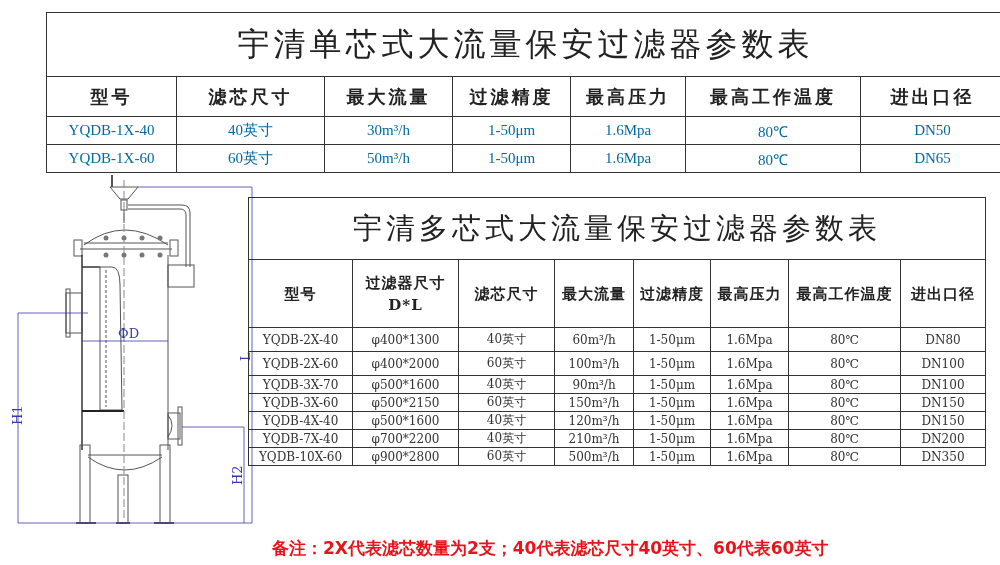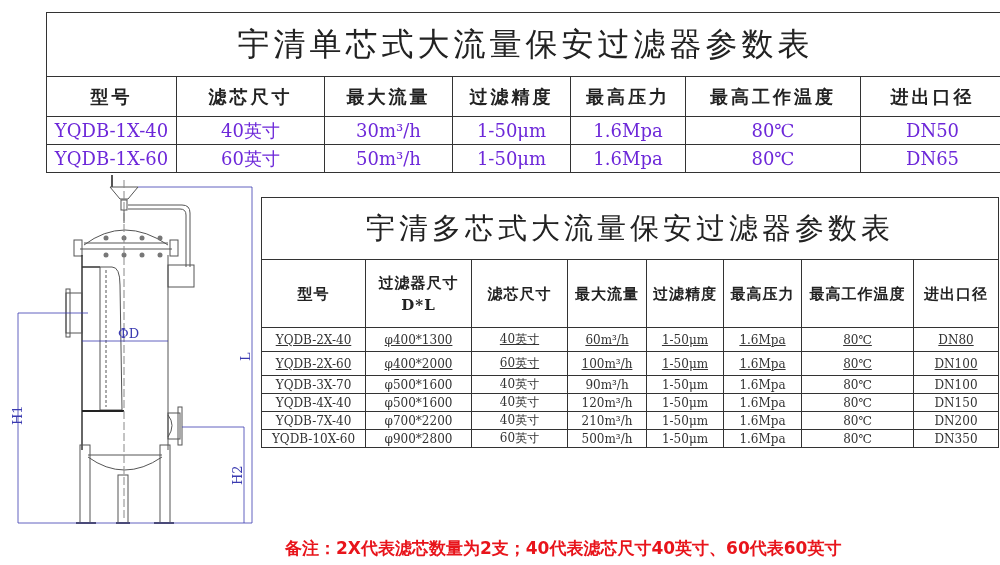--- a/index.html
+++ b/index.html
@@ -6,30 +6,30 @@
   html, body { width: 1000px; height: 565px; background: #ffffff; overflow: hidden; }
   body { position: relative; font-family: "DejaVu Serif", "Liberation Serif", serif; color: #222; }
 
   table { border-collapse: collapse; position: absolute; table-layout: fixed; }
   td, th { border: 1.5px solid #333; text-align: center; vertical-align: middle; white-space: nowrap; overflow: hidden; }
 
   
   #t1 { left: 46px; top: 12px; width: 958px; }
   #t1 .title { height: 64px; font-size: 32px; font-weight: normal; letter-spacing: 4px; }
   #t1 th.h { height: 40px; font-size: 18px; font-weight: bold; letter-spacing: 3px; }
-  #t1 td { height: 28px; font-size: 18px; color: #6d28d9; }
+  #t1 td { height: 28px; font-size: 15px; color: #0369a1; font-family: Liberation Serif, serif; }
 
   
-  #t2 { left: 261px; top: 197px; width: 737px; }
+  #t2 { left: 248px; top: 197px; width: 737px; }
   #t2 .title { height: 62px; font-size: 29px; font-weight: normal; letter-spacing: 4px; }
   #t2 th.h { height: 68px; font-size: 15px; font-weight: bold; letter-spacing: 1px; line-height: 22px; }
   #t2 td { font-size: 12px; color: #333; height: 18px; }
-  #t2 tr.tall td { height: 24px; text-decoration: underline; }
-
-  .note { position: absolute; left: 285px; top: 537px; font-family: "DejaVu Sans", "Liberation Sans", sans-serif;
+  #t2 tr.tall td { height: 24px; }
+
+  .note { position: absolute; left: 272px; top: 537px; font-family: "DejaVu Sans", "Liberation Sans", sans-serif;
           font-weight: bold; font-size: 17px; color: #e8141b; white-space: nowrap; }
 
   .drawing { position: absolute; left: 0; top: 175px; width: 260px; height: 350px; }
 </style>
 </head>
 <body>
 
 <table id="t1">
   <colgroup>
     <col style="width:130px">
@@ -202,20 +202,30 @@
         <td>YQDB-3X-70</td>
         <td>φ500*1600</td>
         <td>40英寸</td>
         <td>90m³/h</td>
         <td>1-50μm</td>
         <td>1.6Mpa</td>
         <td>80℃</td>
         <td>DN100</td>
       </tr>
       <tr>
+        <td>YQDB-3X-60</td>
+        <td>φ500*2150</td>
+        <td>60英寸</td>
+        <td>150m³/h</td>
+        <td>1-50μm</td>
+        <td>1.6Mpa</td>
+        <td>80℃</td>
+        <td>DN150</td>
+      </tr>
+      <tr>
         <td>YQDB-4X-40</td>
         <td>φ500*1600</td>
         <td>40英寸</td>
         <td>120m³/h</td>
         <td>1-50μm</td>
         <td>1.6Mpa</td>
         <td>80℃</td>
         <td>DN150</td>
       </tr>
       <tr>

